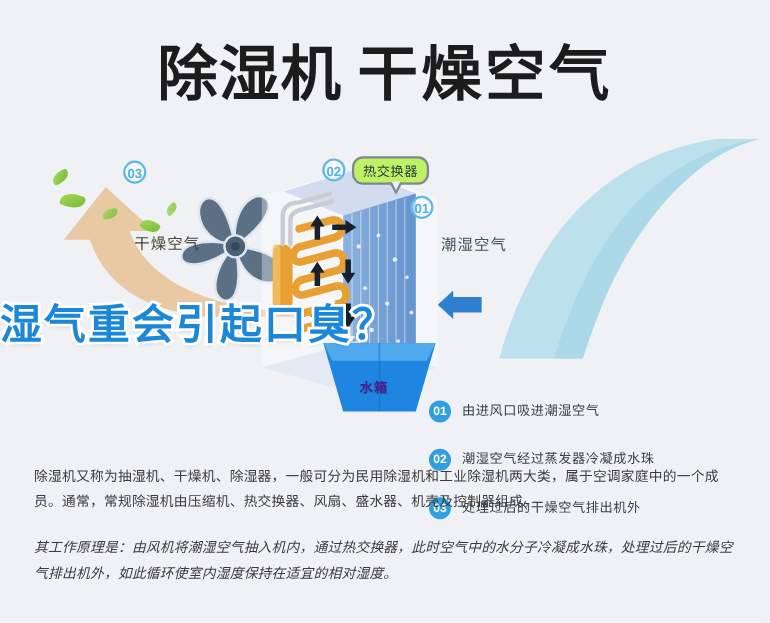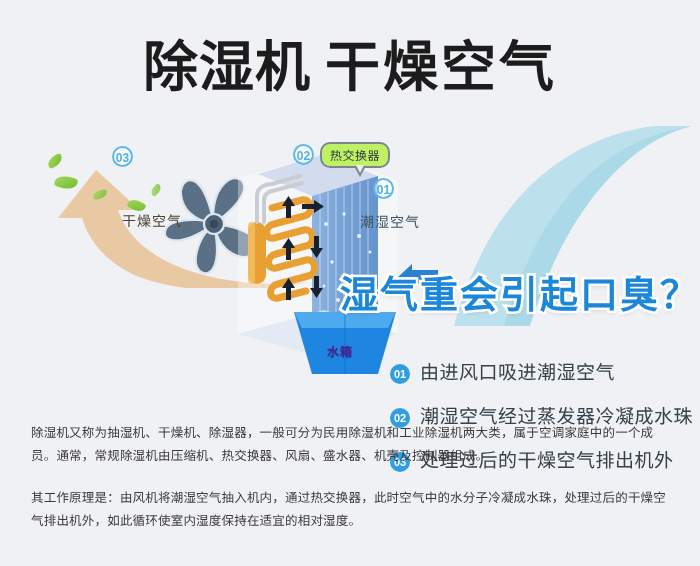--- a/index.html
+++ b/index.html
@@ -141,21 +141,21 @@
   .badge-01 { left: 373px; top: 60px; }
 
   .lbl {
     position: absolute;
     font-size: 14px;
     color: #3e4a52;
     letter-spacing: 1px;
     white-space: nowrap;
   }
   .lbl-dry { left: 122px; top: 92px; color: #4a4336; }
-  .lbl-wet { left: 360px; top: 93px; color: #3f5560; }
+  .lbl-wet { left: 401px; top: 93px; color: #3f5560; }
 
   .bubble {
     position: absolute;
     left: 320px;
     top: 24px;
     padding: 2px 8px 3px;
     border: 2px solid #7d8792;
     border-radius: 10px;
     background: #bef264;
     font-size: 12px;
@@ -206,33 +206,33 @@
     height: 20px;
     border-radius: 50%;
     background: #2f9fe0;
     color: #fff;
     font-size: 11px;
     font-weight: bold;
     line-height: 20px;
     text-align: center;
   }
   .step .stext {
-    font-size: 19px;
+    font-size: 12px;
     color: #35424a;
     line-height: 22px;
     letter-spacing: .5px;
   }
 
   
   .headline {
     position: absolute;
     left: 0;
     top: 264px;
     width: 700px;
-    text-align: right;
+    text-align: left;
     font-size: 38px;
     font-weight: bold;
     letter-spacing: 2px;
     color: #1b87d8;
     white-space: nowrap;
     -webkit-text-stroke: 5px #ffffff;
     paint-order: stroke fill;
     text-shadow:
        2px 0 0 #fff, -2px 0 0 #fff, 0 2px 0 #fff, 0 -2px 0 #fff,
        2px 2px 0 #fff, -2px -2px 0 #fff, 2px -2px 0 #fff, -2px 2px 0 #fff,
@@ -246,21 +246,21 @@
     top: 418px;
     width: 650px;
   }
   .desc p {
     margin: 4px;
     font-size: 12.5px;
     line-height: 23px;
     color: #3b3b3b;
     letter-spacing: .2px;
   }
-  .desc .para2 { margin-top: 19px; }
+  .desc .para2 { margin-top: 19px; font-style: italic; }
 </style>
 </head>
 <body>
 
 <div class="page">
 
   <div class="title-bar">
     <span class="title-a">除湿机</span><span class="title-b">干燥空气</span>
   </div>
 

